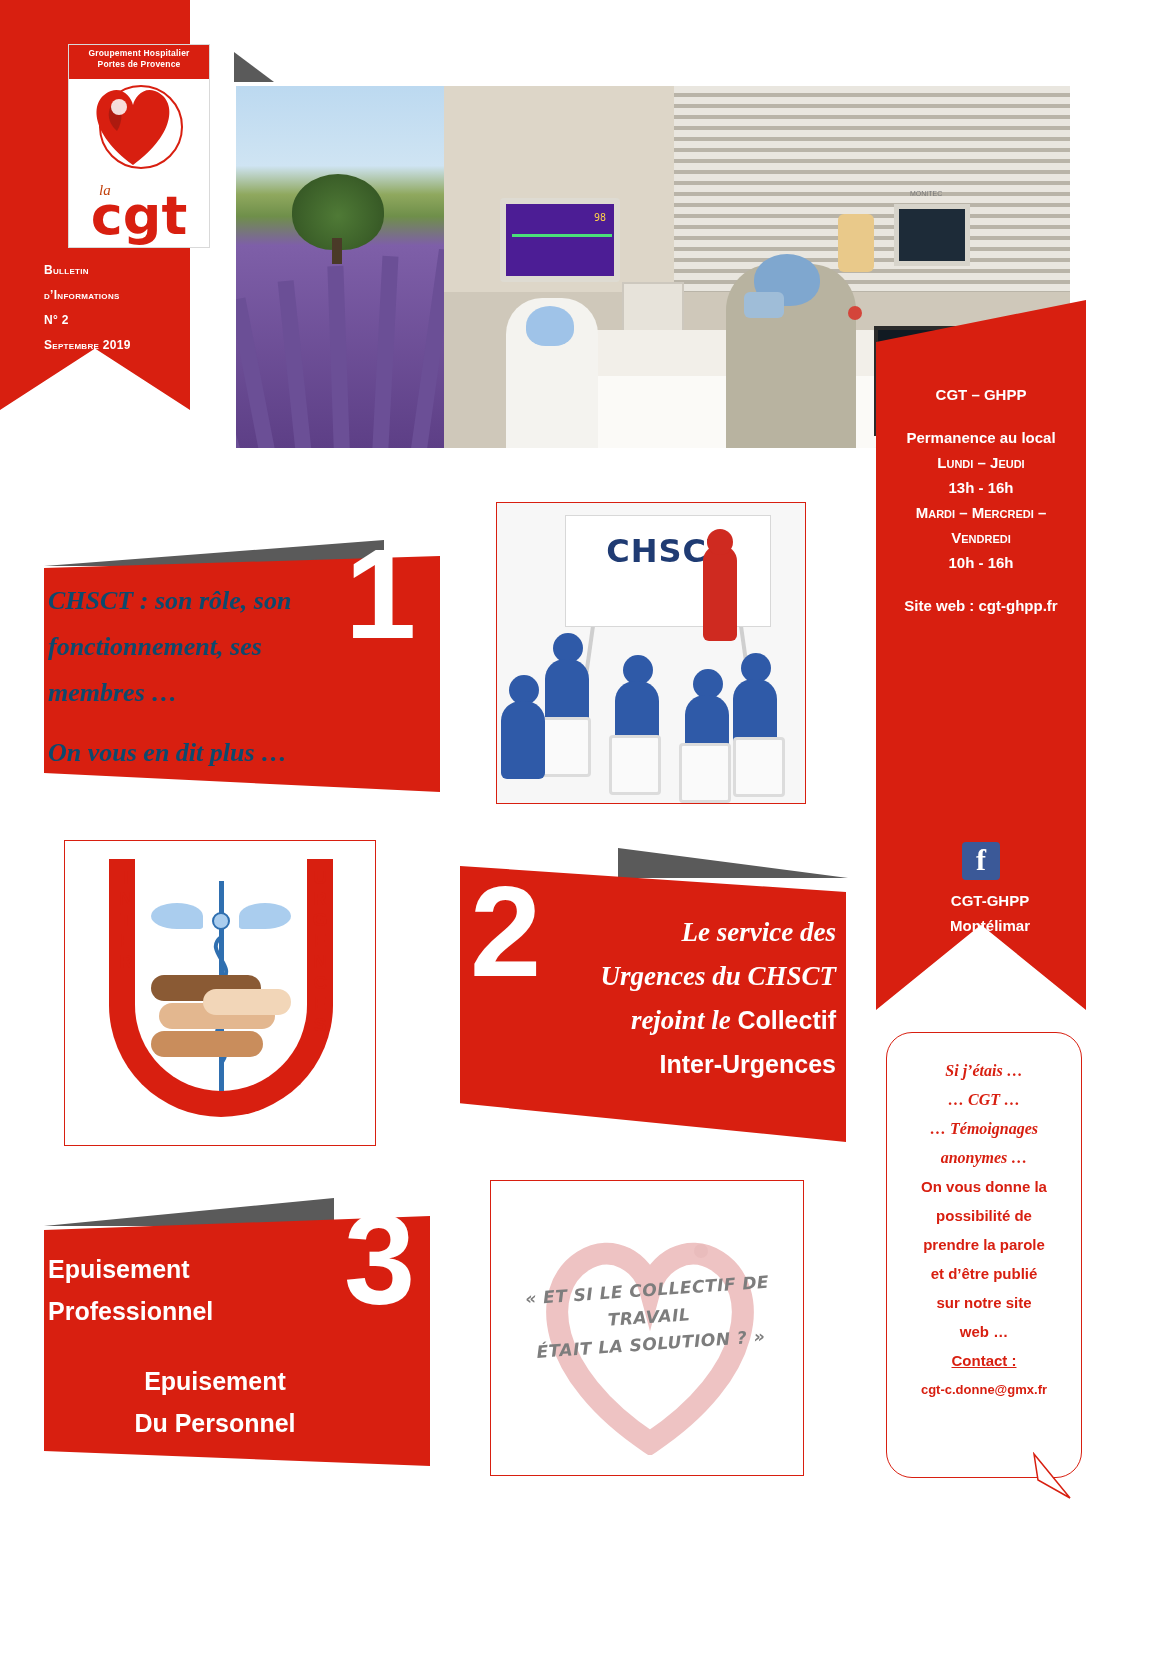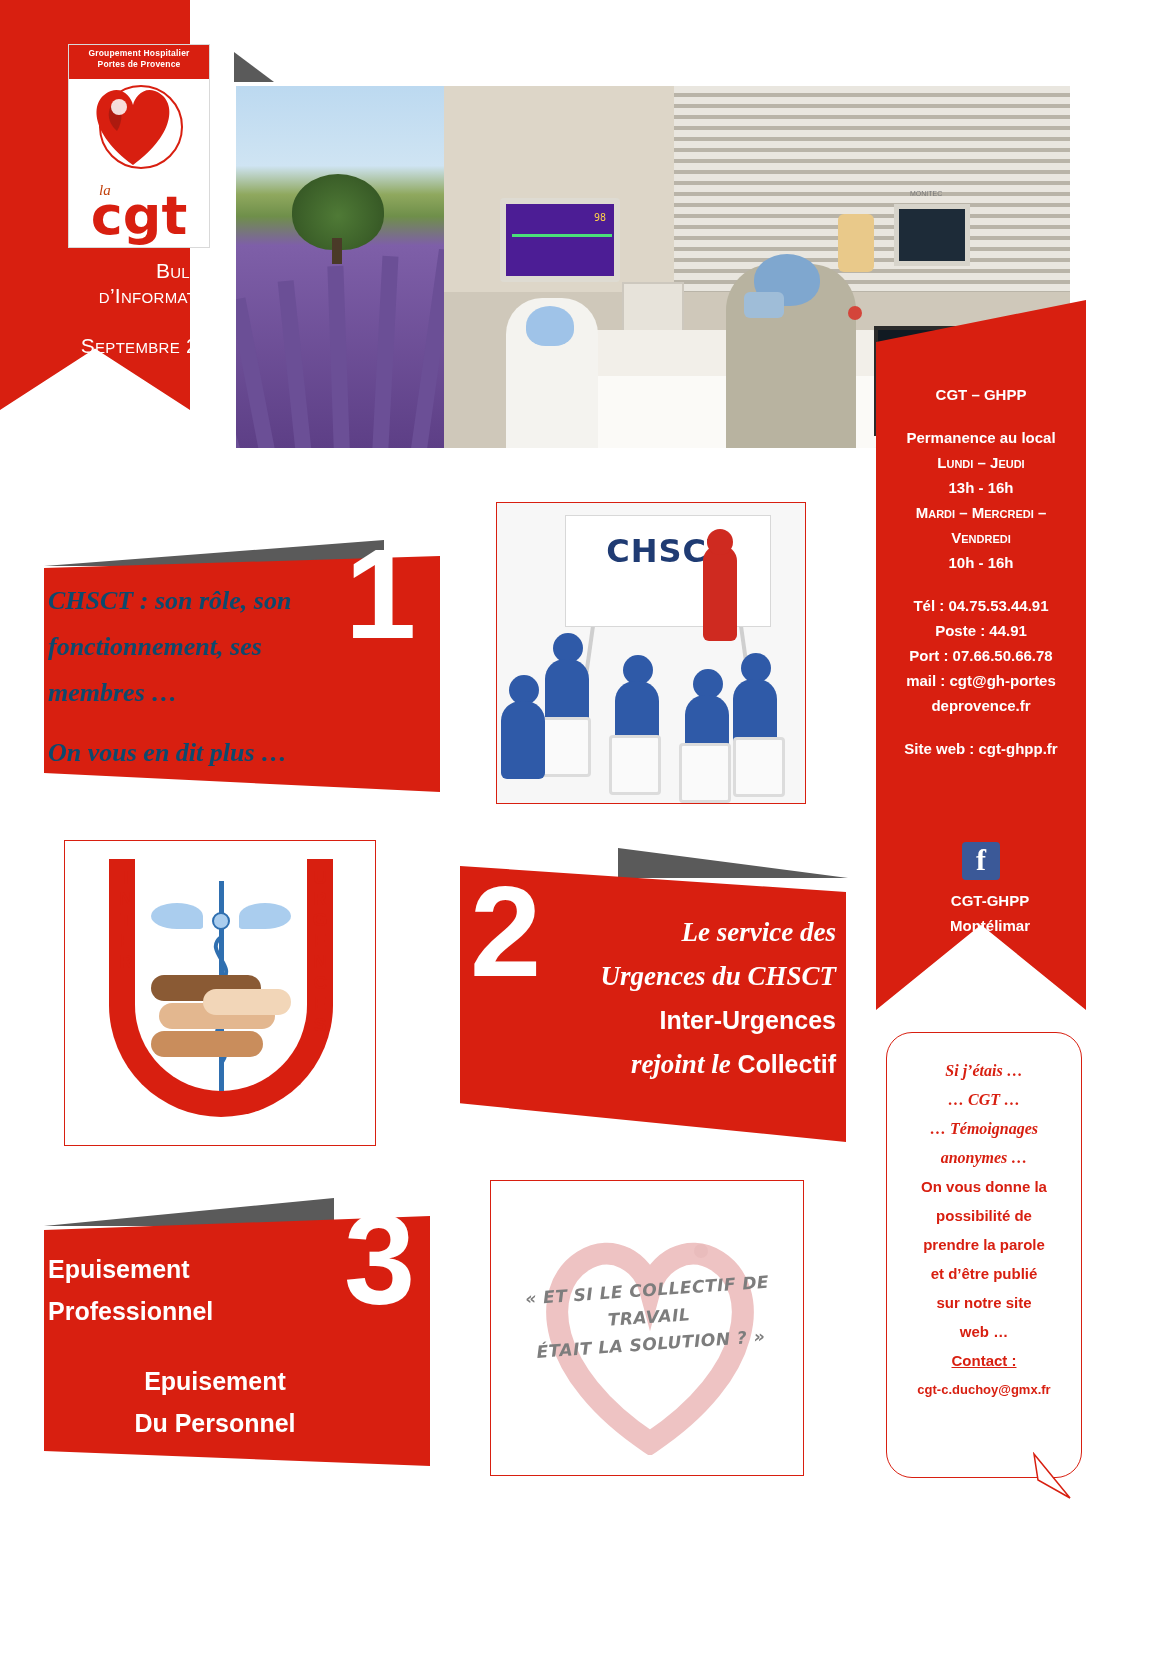--- a/index.html
+++ b/index.html
@@ -53,22 +53,22 @@
     position:absolute; left:30px; bottom:48px;
     color:#c2410c; font-style:italic; font-size:15px;
     font-family:"Liberation Serif", serif;
   }
   #cgt-logo .ring {
     position:absolute; left:30px; top:40px; width:84px; height:84px;
     border:2px solid #d81f10; border-radius:50%;
   }
   #masthead-text {
     position:absolute; left:44px; top:258px; width:190px;
-    color:#fff; text-align:right; font-weight:normal;
-    font-size:21px; line-height:25px; z-index:7;
+    color:#fff; text-align:left; font-weight:bold;
+    font-size:12px; line-height:25px; z-index:7;
     letter-spacing:.3px;
   }
   .sc { font-variant: small-caps; }
 
   
   #photo-lavender {
     position:absolute; left:236px; top:86px; width:208px; height:362px;
     z-index:5; overflow:hidden;
     background:linear-gradient(#bcd9f0 0%, #cfe4f3 22%, #8fa85e 30%, #6f8f4a 36%, #7e5fa8 44%, #5d3f86 100%);
   }
@@ -403,27 +403,20 @@
   <div id="contact-text">
     <div class="blk">CGT – GHPP</div>
     <div class="blk">
       <div>Permanence au local</div>
       <div class="sc">Lundi – Jeudi</div>
       <div>13h - 16h</div>
       <div class="sc">Mardi – Mercredi –</div>
       <div class="sc">Vendredi</div>
       <div>10h - 16h</div>
     </div>
-    <div class="blk">
-      <div>Tél : 04.75.53.44.91</div>
-      <div>Poste : 44.91</div>
-      <div>Port : 07.66.50.66.78</div>
-      <div>mail : cgt@gh-portes</div>
-      <div>deprovence.fr</div>
-    </div>
     <div class="blk">Site web : cgt-ghpp.fr</div>
   </div>
   <div id="fb-icon">f</div>
   <div id="fb-label">
     <div>CGT-GHPP</div>
     <div>Montélimar</div>
   </div>
 
   <div id="item1-fold" class="grey-fold"></div>
   <div id="item1"></div>
@@ -500,24 +493,24 @@
       <div class="hand" style="left:52px;top:20px; width:88px; background:#f2d6b8;"></div>
     </div>
   </div>
 
   <div id="item2-fold" class="grey-fold"></div>
   <div id="item2"></div>
   <div id="item2-num">2</div>
   <div id="item2-text">
     <div class="it">Le service des</div>
     <div class="it">Urgences du CHSCT</div>
-    <div>Inter-Urgences</div>
     <div>
       <span class="it">rejoint le </span><span>Collectif</span>
     </div>
+    <div>Inter-Urgences</div>
   </div>
 
   <div id="item3-fold" class="grey-fold"></div>
   <div id="item3"></div>
   <div id="item3-text-a">
     <div>Epuisement</div>
     <div>Professionnel</div>
   </div>
   <div id="item3-text-b">
     <div>Epuisement</div>
@@ -551,16 +544,16 @@
     <div class="ital">anonymes …</div>
     <div class="body">
       <div>On vous donne la</div>
       <div>possibilité de</div>
       <div>prendre la parole</div>
       <div>et d’être publié</div>
       <div>sur notre site</div>
       <div>web …</div>
     </div>
     <div class="contact-l">Contact :</div>
-    <div class="mail">cgt-c.duchoy@gmx.fr</div>
+    <div class="mail">cgt-c.donne@gmx.fr</div>
   </div>
 
 </div>
 
 </body></html>

